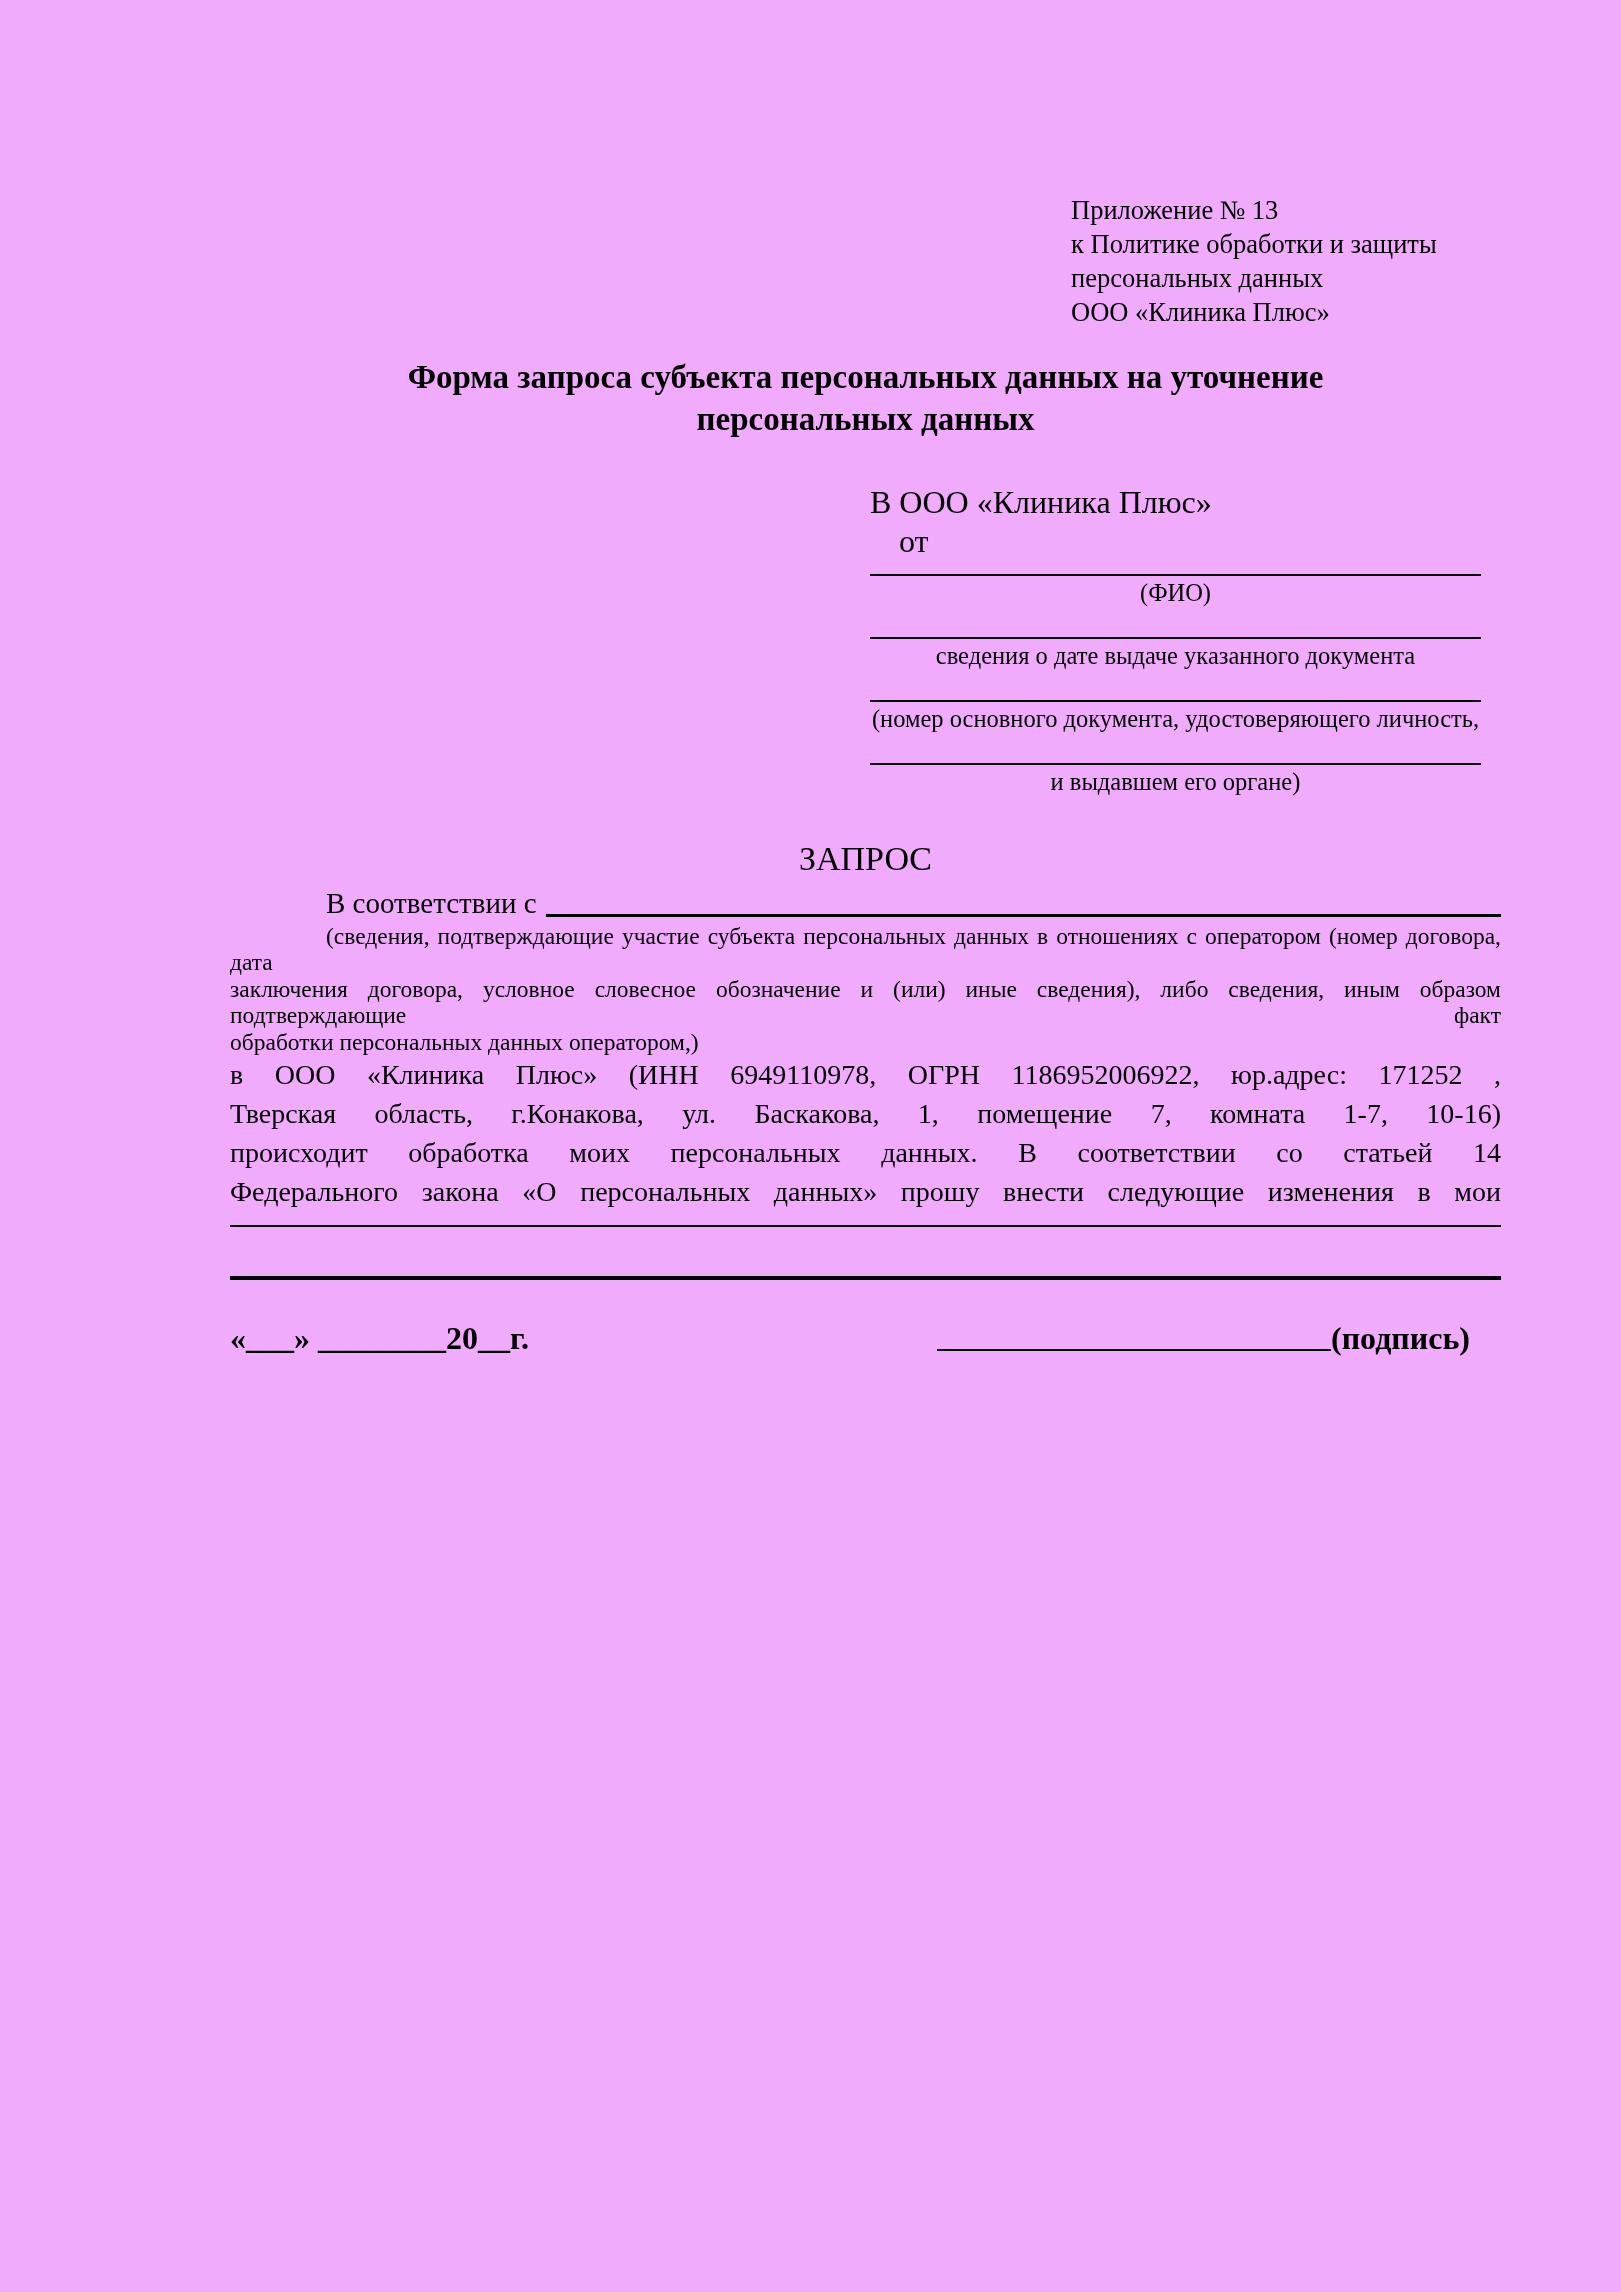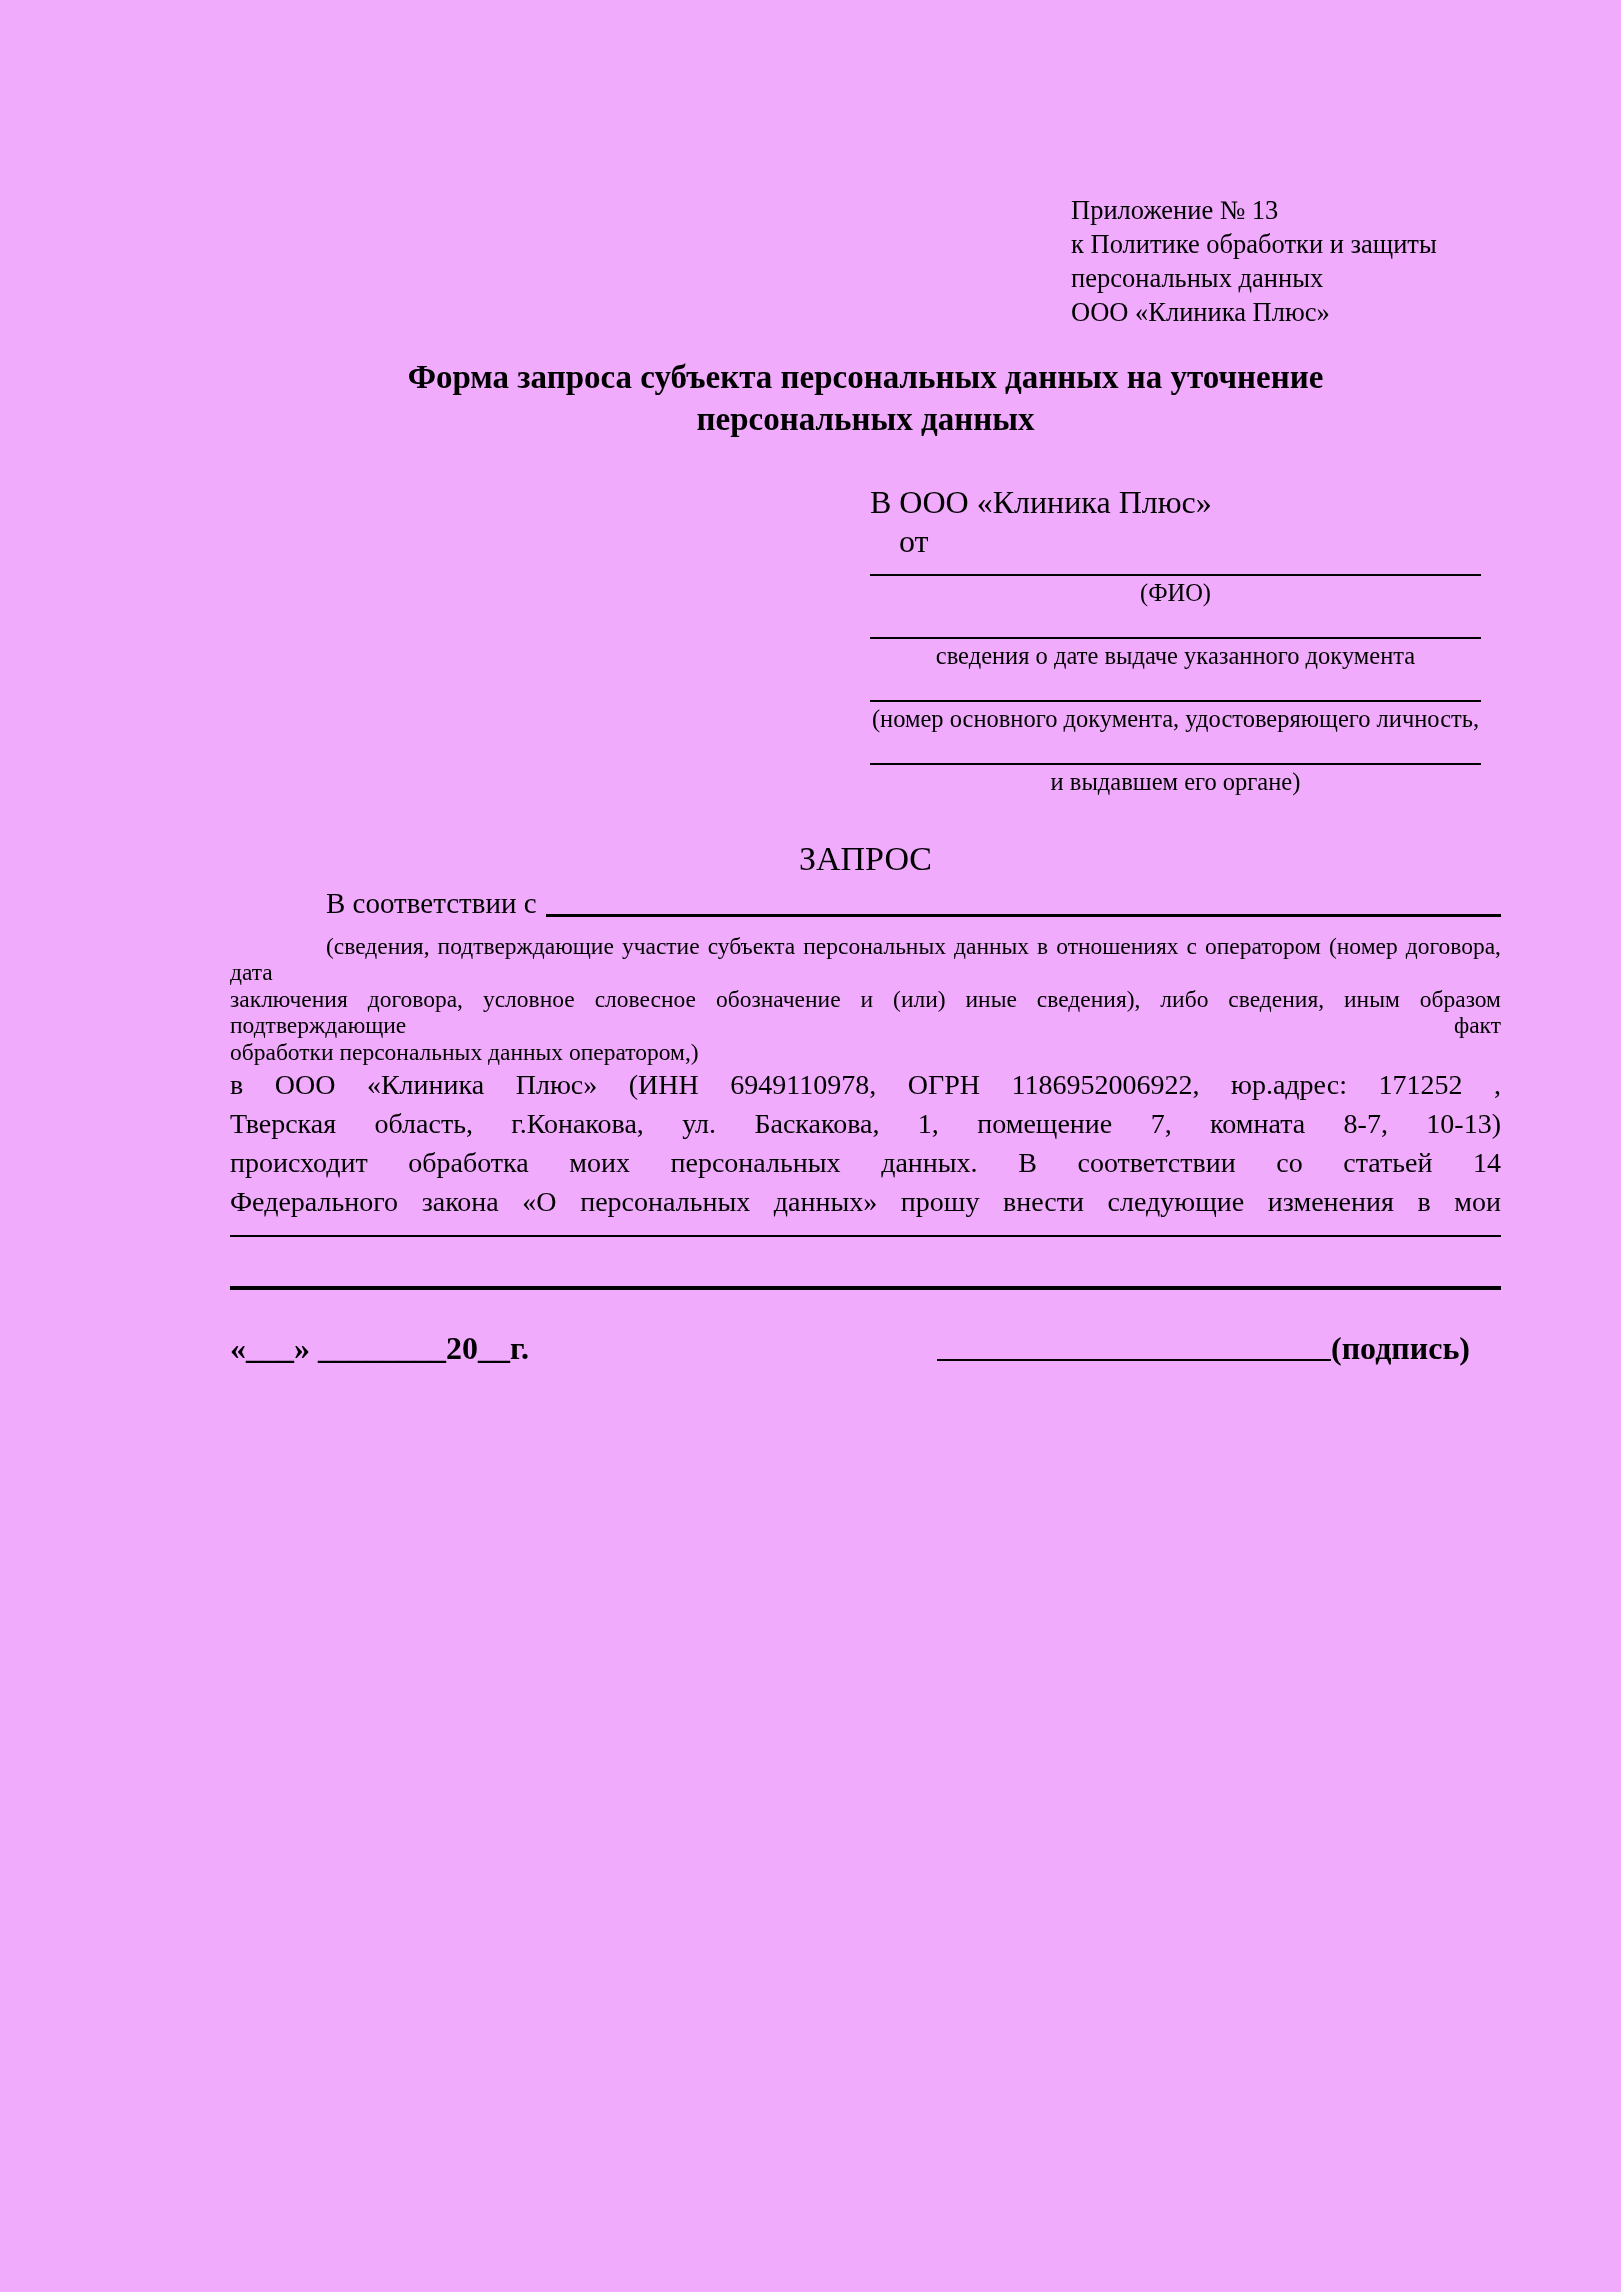--- a/index.html
+++ b/index.html
@@ -35,21 +35,21 @@
   .addr-from { line-height: 39px; margin-left: 29px; }
   .field { margin-top: 30px; }
   .field.first { margin-top: 12.7px; }
   .rule { height: 0; border-bottom: 2.9px solid #000; }
   .cap { margin-top: 2px; font-size: 24.5px; line-height: 29px; text-align: center; }
   
   .request-heading { margin-top: 43px; font-size: 34px; line-height: 39px; text-align: center; }
   .accordance { margin-top: 5.9px; display: flex; font-size: 29px; line-height: 39px; padding-left: 96px; }
   .accordance .prefix { white-space: nowrap; }
   .accordance .fill { flex: 1; border-bottom: 3.9px solid #000; margin-bottom: 5.9px; margin-left: 9.8px; }
-  .note { margin-top: 10px; font-size: 23.5px; line-height: 26.5px; }
+  .note { margin-top: 0; font-size: 23.5px; line-height: 26.5px; }
   .note .l1 { text-indent: 96px; }
   .just { text-align: justify; text-align-last: justify; }
   .body-par { font-size: 28px; line-height: 39px; }
   
   .rule-full-1 { height: 0; border-bottom: 2.9px solid #000; margin-top: 13.7px; }
   .rule-full-2 { height: 0; border-bottom: 4.9px solid #000; margin-top: 49px; }
   
   .reply { margin-top: 5.9px; font-size: 28px; line-height: 39px; }
   .reply-l1 { text-indent: 96px; }
   .reply-l2 { display: flex; justify-content: space-between; align-items: flex-end; height: 39px; }
@@ -104,21 +104,21 @@
     </div>
 
     <div class="note">
       <div class="l1 just">(сведения, подтверждающие участие субъекта персональных данных в отношениях с оператором (номер договора, дата</div>
       <div class="just">заключения договора, условное словесное обозначение и (или) иные сведения), либо сведения, иным образом подтверждающие факт</div>
       <div>обработки персональных данных оператором,)</div>
     </div>
 
     <div class="body-par">
       <div class="just">в ООО «Клиника Плюс» (ИНН 6949110978, ОГРН 1186952006922, юр.адрес: 171252 ,</div>
-      <div class="just">Тверская область, г.Конакова, ул. Баскакова, 1, помещение 7, комната 8-7, 10-13)</div>
+      <div class="just">Тверская область, г.Конакова, ул. Баскакова, 1, помещение 7, комната 1-7, 10-16)</div>
       <div class="just">происходит обработка моих персональных данных. В соответствии со статьей 14</div>
       <div class="just">Федерального закона «О персональных данных» прошу внести следующие изменения в мои</div>
     </div>
 
     <div class="rule-full-1"></div>
     <div class="rule-full-2"></div>
 
 
     <div class="sign-row">
       <div class="date-part">«___» ________20__г.</div>

